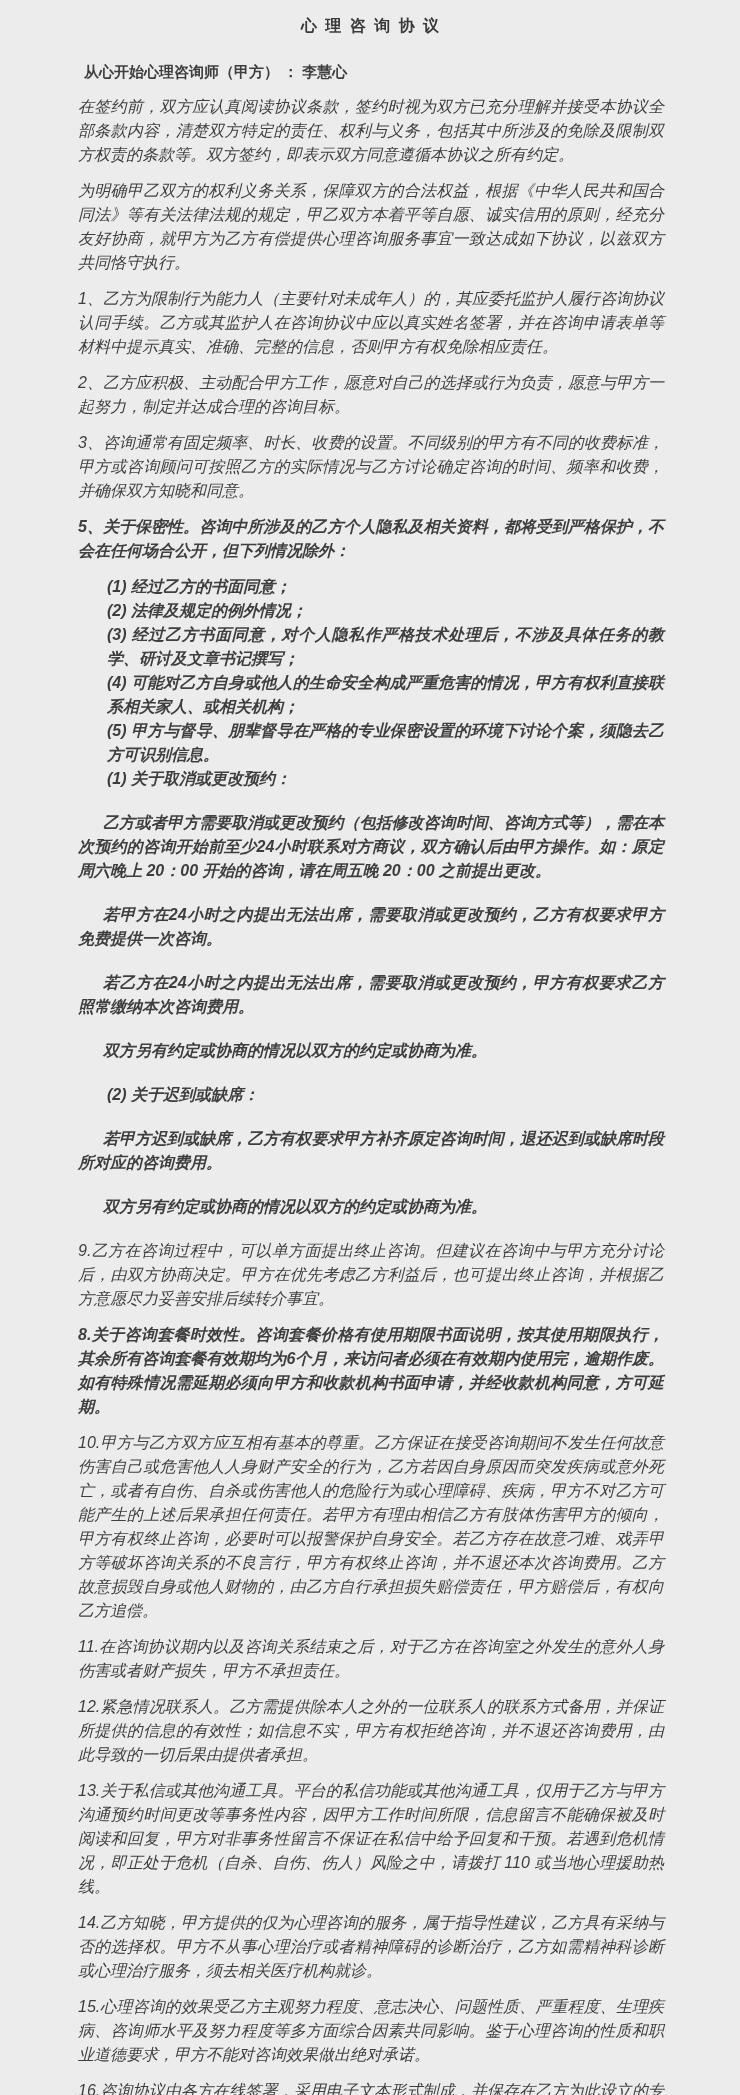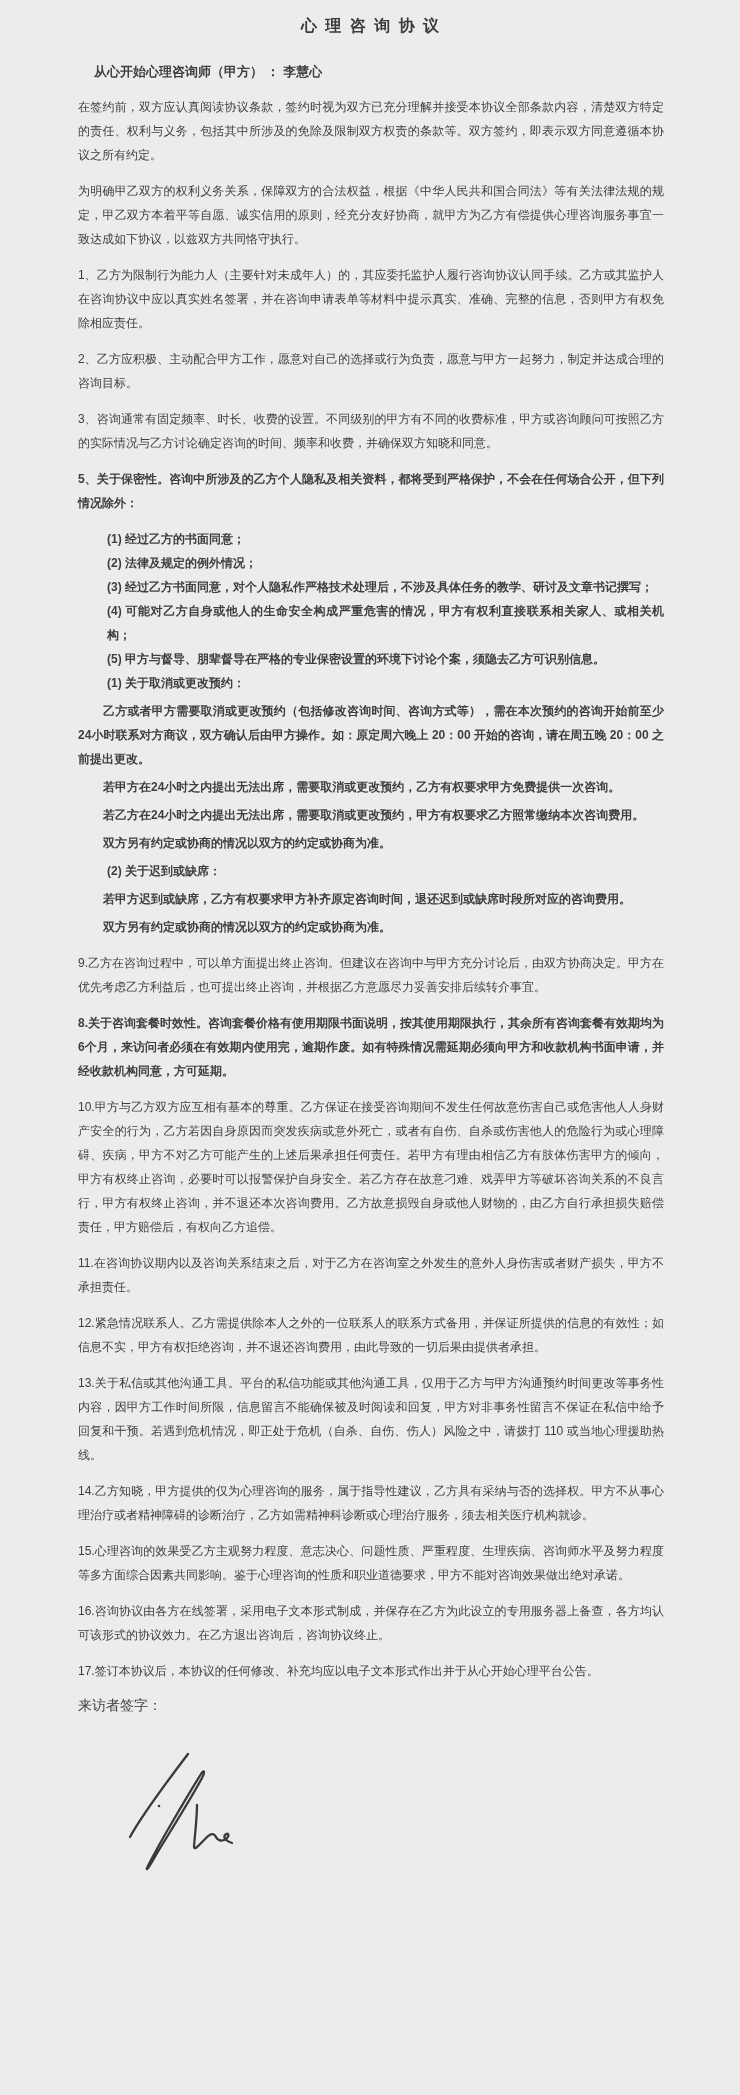--- a/index.html
+++ b/index.html
@@ -7,25 +7,25 @@
     width:740px;height:2095px;overflow:hidden;
     background:#ececec;color:#3e3e3e;
     font-family:"Liberation Sans","DejaVu Sans",sans-serif;
     position:relative;
   }
   .doc{padding:6px 76px 0 78px;}
   .title{
     margin:10px 0 26px;text-align:center;
     font-size:16px;font-weight:bold;letter-spacing:2px;color:#3a3a3a;
   }
-  .party{font-weight:bold;font-size:13px;margin:14px 16px;line-height:18px;}
-  p{font-size:12px;line-height:24px;text-align:justify;margin:12px 0;}
+  .party{font-weight:bold;font-size:15px;margin:14px 6px;line-height:18px;}
+  p{font-size:16px;line-height:24px;text-align:justify;margin:12px 0;font-style:italic;}
   p.b{font-weight:bold;}
   p.item{margin:0 0;padding-left:29px;}
-  p.subp{margin:4px 0;text-indent:25px;}
+  p.subp{margin:20px 0;text-indent:25px;}
   .sign-label{font-size:14px;line-height:20px;}
   .sig{display:block;margin:12px 0 0 -18px;}
 </style>
 </head>
 <body>
 
 <div class="doc">
   <h1 class="title">心 理 咨 询 协 议</h1>
 
   <div class="party">从心开始心理咨询师（甲方） ： 李慧心</div>

